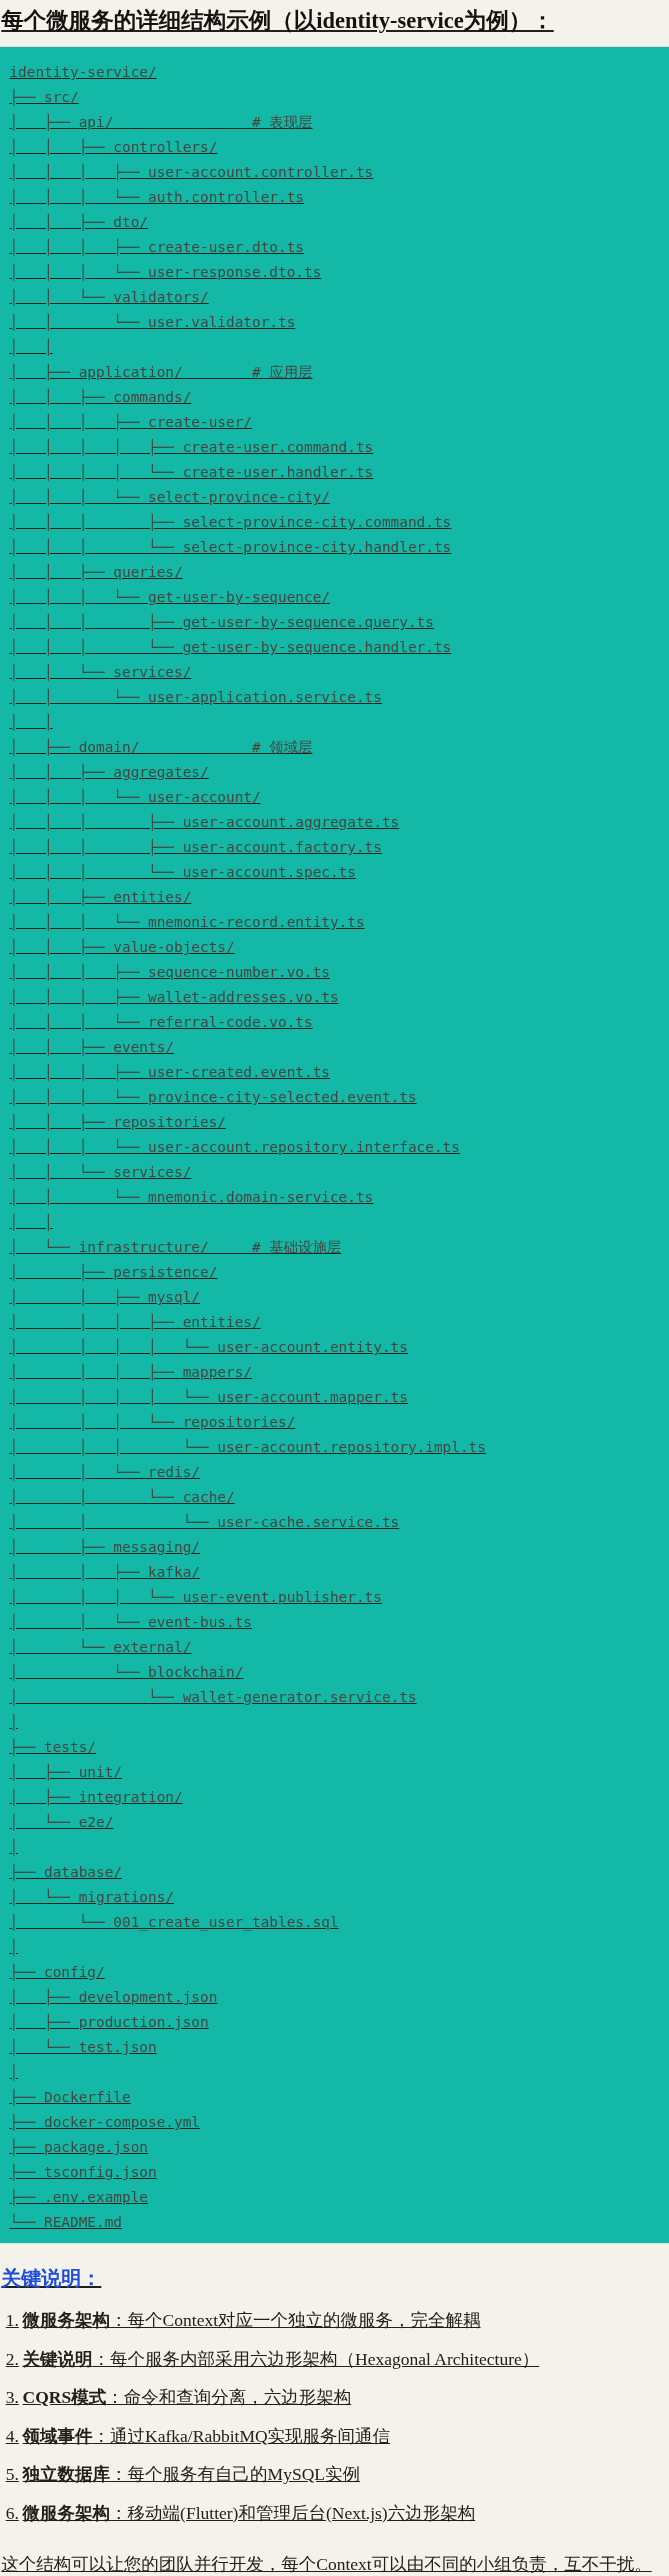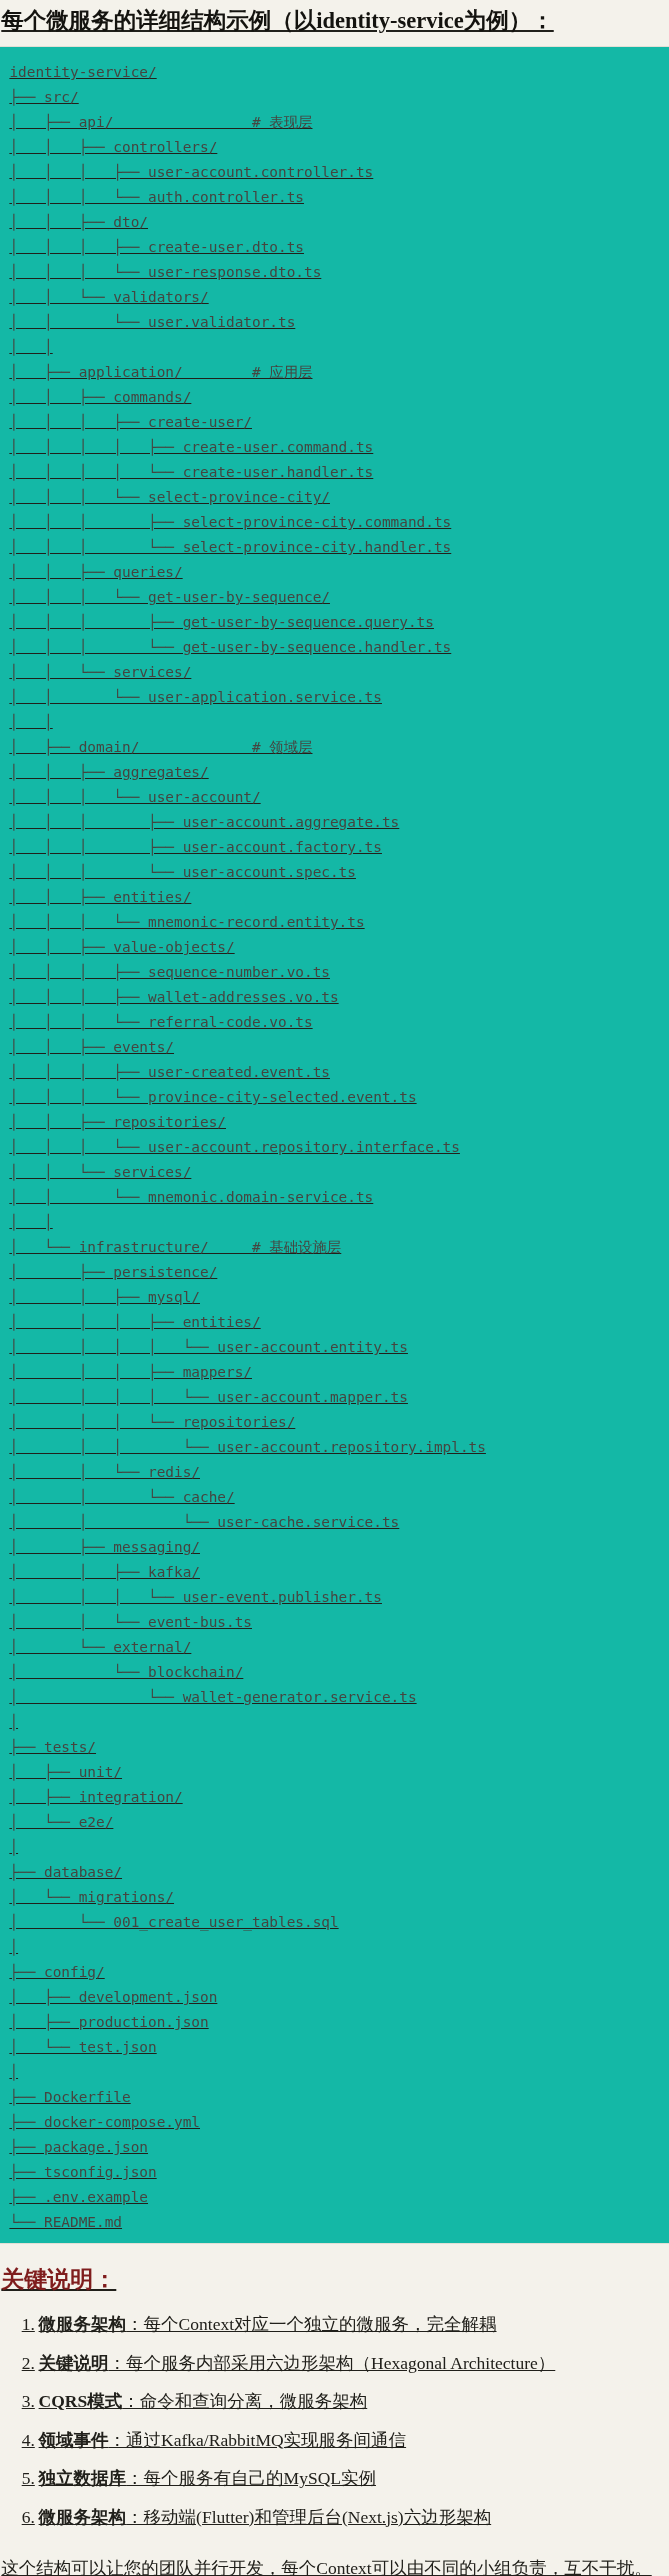--- a/index.html
+++ b/index.html
@@ -34,27 +34,27 @@
   }
   pre.code-block code{
     font-family:inherit;
     font-size:inherit;
     color:inherit;
   }
   .notes{
     padding:0 3.8px 8.8px 1.3px;
   }
   h2.notes-heading{
-    font-size:23px;
+    font-size:20px;
     line-height:1.3;
     font-weight:700;
-    color:#7f1d1d;
+    color:#1d4ed8;
     margin:21px 0 16.3px 0;
   }
-  .notes-list{margin:16px;padding:0;list-style:none;}
+  .notes-list{margin:0;padding:0;list-style:none;}
   .note-item{
     font-size:17.5px;
     line-height:26px;
     margin:0 0 12.5px 0;
     padding-left:4.4px;
     color:#21201b;
   }
   .note-item .num{margin-right:3.8px;}
   .note-item .label{font-weight:700;}
   p.closing{
@@ -158,21 +158,21 @@
 ├── tsconfig.json
 ├── .env.example
 └── README.md</code></pre>
 
   <section class="notes">
     <h2 class="notes-heading">关键说明：</h2>
 
     <ol class="notes-list">
         <li class="note-item"><span class="num">1.</span><span class="label">微服务架构</span><span class="text">：每个Context对应一个独立的微服务，完全解耦</span></li>
         <li class="note-item"><span class="num">2.</span><span class="label">关键说明</span><span class="text">：每个服务内部采用六边形架构（Hexagonal Architecture）</span></li>
-        <li class="note-item"><span class="num">3.</span><span class="label">CQRS模式</span><span class="text">：命令和查询分离，微服务架构</span></li>
+        <li class="note-item"><span class="num">3.</span><span class="label">CQRS模式</span><span class="text">：命令和查询分离，六边形架构</span></li>
         <li class="note-item"><span class="num">4.</span><span class="label">领域事件</span><span class="text">：通过Kafka/RabbitMQ实现服务间通信</span></li>
         <li class="note-item"><span class="num">5.</span><span class="label">独立数据库</span><span class="text">：每个服务有自己的MySQL实例</span></li>
         <li class="note-item"><span class="num">6.</span><span class="label">微服务架构</span><span class="text">：移动端(Flutter)和管理后台(Next.js)六边形架构</span></li>
       </ol>
 
     <p class="closing">这个结构可以让您的团队并行开发，每个Context可以由不同的小组负责，互不干扰。</p>
   </section>
 
 </div>
 

